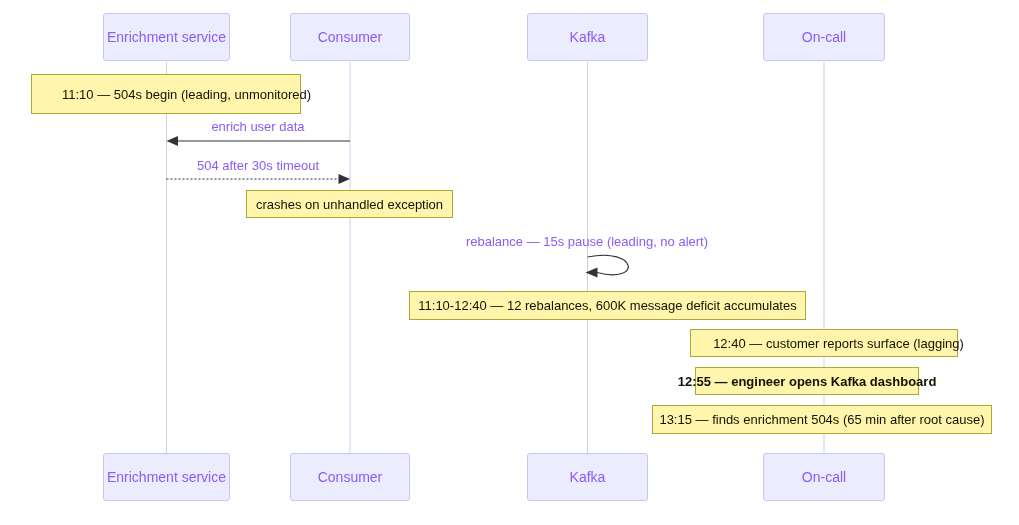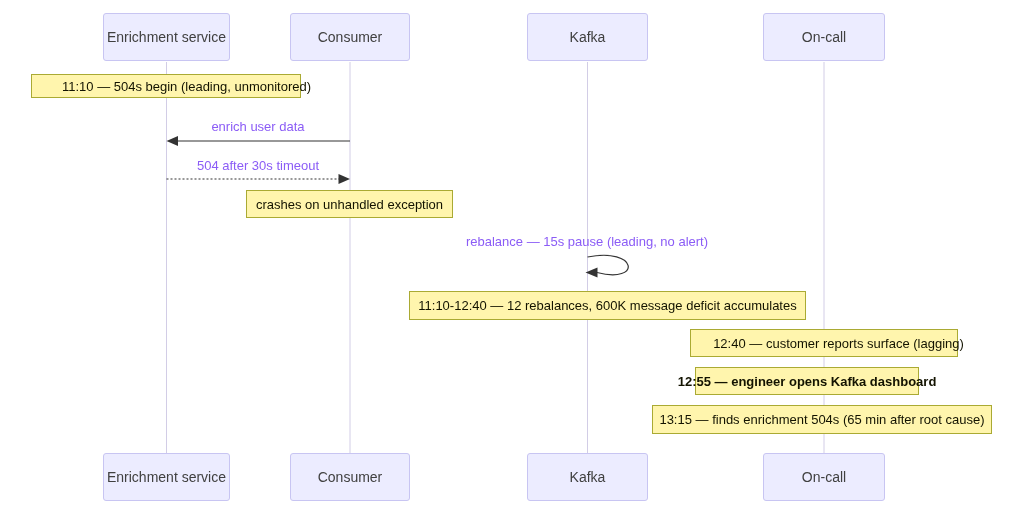--- a/index.html
+++ b/index.html
@@ -24,21 +24,21 @@
   .actor {
     position: absolute;
     height: 48px;
     background: #ececff;
     border: 1px solid #c8c5f2;
     border-radius: 3px;
     display: flex;
     align-items: center;
     justify-content: center;
     font-size: 14px;
-    color: #404040;
+    color: #8b5cf6;
     white-space: nowrap;
     box-sizing: border-box;
   }
   .note {
     position: absolute;
     background: #fff5ad;
     border: 1px solid #aaaa33;
     display: flex;
     align-items: center;
     justify-content: center;
@@ -100,20 +100,20 @@
     <span>Kafka</span>
   </div>
   <div class="actor" style="left:763px; top:453px; width:122px;">
     <span>On-call</span>
   </div>
 
   <div class="msg-label" style="left:166px; top:119px; width:184px;">enrich user data</div>
   <div class="msg-label" style="left:166px; top:158px; width:184px;">504 after 30s timeout</div>
   <div class="msg-label" style="left:437px; top:234px; width:300px;">rebalance — 15s pause (leading, no alert)</div>
 
-  <div class="note" style="left:31px; top:74px; width:270px; height:24px;padding-left:41px;">11:10 — 504s begin (leading, unmonitored)</div>
+  <div class="note" style="left:31px; top:74px; width:270px; height:40px;padding-left:41px;">11:10 — 504s begin (leading, unmonitored)</div>
   <div class="note" style="left:246px; top:190px; width:207px; height:28px;">crashes on unhandled exception</div>
   <div class="note" style="left:390px; top:291px; width:397px; height:29px;margin-left:19px;">11:10-12:40 — 12 rebalances, 600K message deficit accumulates</div>
   <div class="note" style="left:690px; top:329px; width:268px; height:28px;padding-left:29px;">12:40 — customer reports surface (lagging)</div>
   <div class="note" style="left:695px; top:367px; width:224px; height:28px;font-weight:bold;">12:55 — engineer opens Kafka dashboard</div>
   <div class="note" style="left:652px; top:405px; width:340px; height:29px;">13:15 — finds enrichment 504s (65 min after root cause)</div>
 
 </div>
 
 </body></html>

